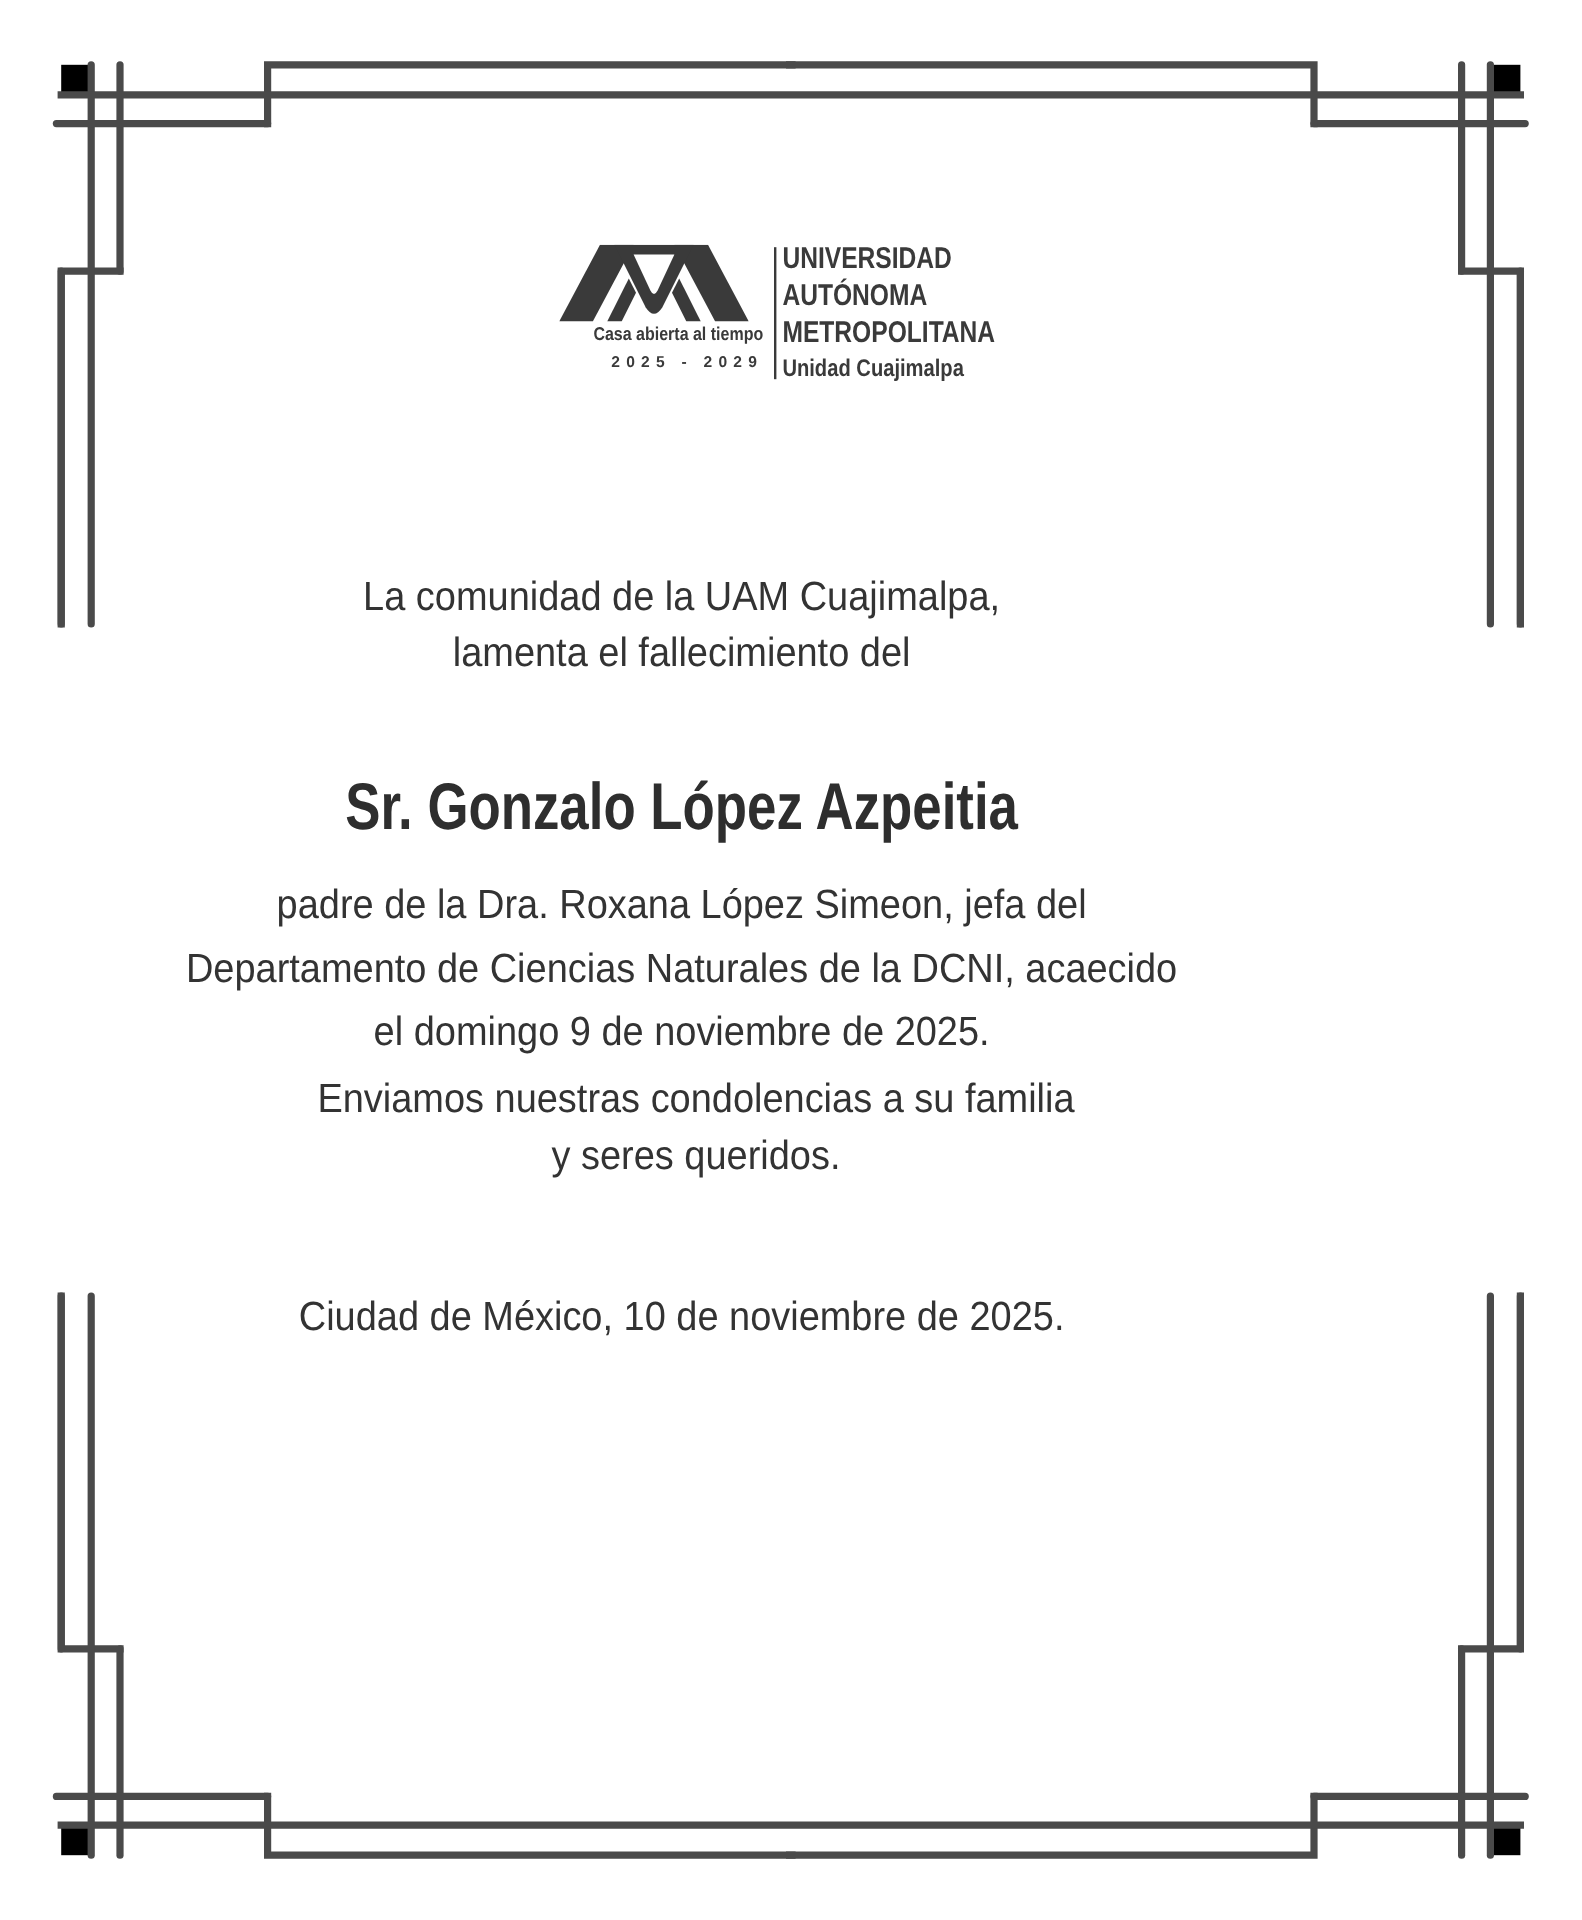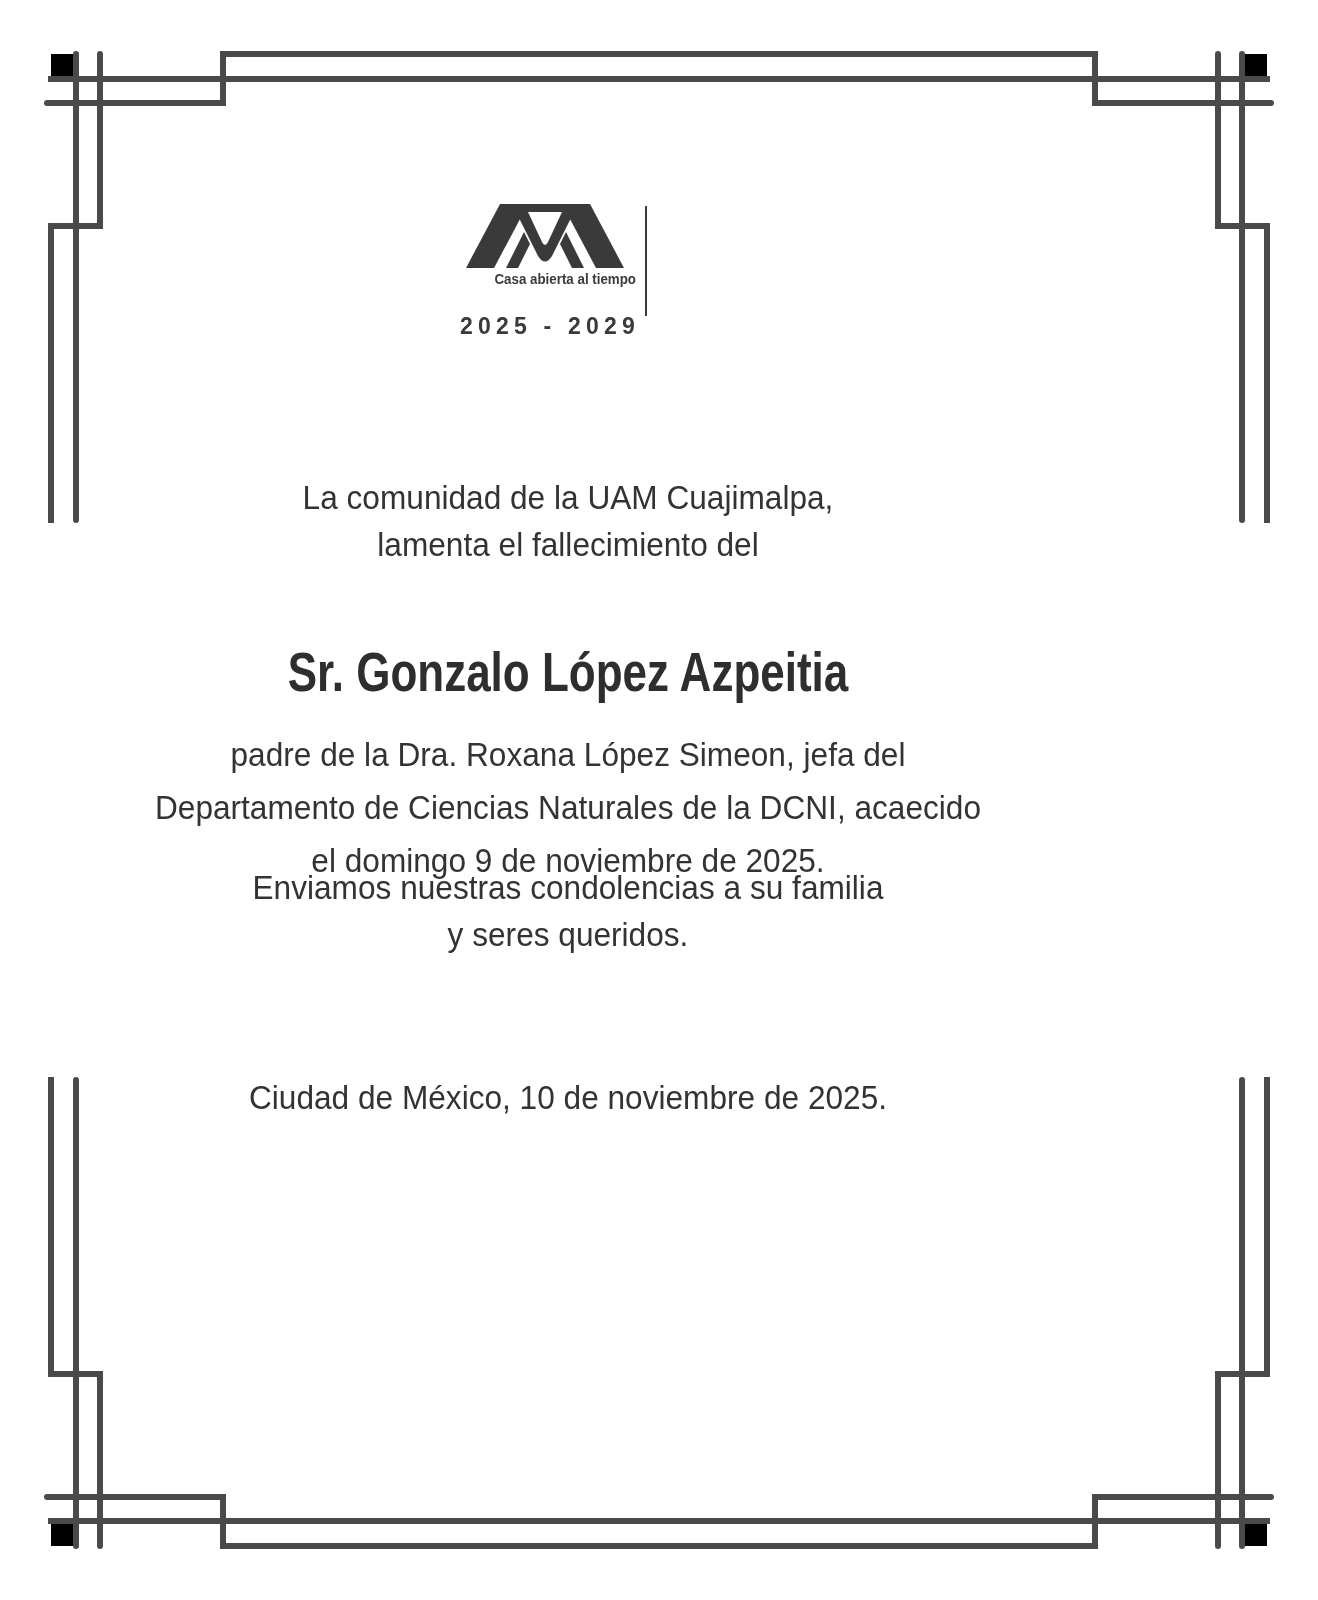--- a/index.html
+++ b/index.html
@@ -10,42 +10,42 @@
   .frame .rnd { stroke-linecap: round; }
   .frame .sq { stroke-linecap: square; stroke-linejoin: miter; }
 
   .logo { position: absolute; left: 460px; top: 198px; width: 400px; height: 124px; }
   .logo-mark { position: absolute; left: 6px; top: 6px; width: 158px; height: 64px; }
   .logo-tagline { position: absolute; left: 0; top: 72px; width: 176px; text-align: right;
                   font-family: "Liberation Sans", sans-serif; font-weight: bold;
                   font-size: 15.5px; color: #3a3a3a; transform: scaleX(0.86); transform-origin: right center;
                   white-space: nowrap; }
   .logo-years { position: absolute; left: 0; top: 96px; width: 176px; text-align: right;
-                font-family: "Liberation Sans", sans-serif; font-weight: bold; font-size: 23px;
-                letter-spacing: 5.2px; color: #3a3a3a; white-space: nowrap; margin-top: 19px; }
+                font-family: "Liberation Sans", sans-serif; font-weight: bold; font-size: 13px;
+                letter-spacing: 5.2px; color: #3a3a3a; white-space: nowrap; }
   .logo-divider { position: absolute; left: 185px; top: 8px; width: 2px; height: 110px; background: #3a3a3a; }
   .logo-name { position: absolute; left: 192px; top: 2px; }
   .logo-line { display: block; font-family: "Liberation Sans", sans-serif; font-weight: bold;
                font-size: 25px; line-height: 31px; color: #3a3a3a; transform: scaleX(0.82);
                transform-origin: left center; white-space: nowrap; }
   .logo-unit { display: block; font-family: "Liberation Sans", sans-serif; font-weight: bold;
                font-size: 20px; line-height: 26px; color: #3a3a3a; transform: scaleX(0.84);
                transform-origin: left center; white-space: nowrap; margin-top: 1px; }
 
   .text-block { position: absolute; left: 0; width: 1136px; text-align: center; }
   .body-line { display: block; font-family: "Liberation Sans", sans-serif; font-size: 34px;
                line-height: 47px; color: #333333; white-space: nowrap; transform: scaleX(0.93); }
   .name-line { display: block; font-family: "Liberation Sans", sans-serif; font-weight: bold;
                font-size: 55px; line-height: 64px; color: #2e2e2e; white-space: nowrap;
                transform: scaleX(0.80); }
   .t-intro { top: 474px; }
   .t-name { top: 640px; }
   .t-detail { top: 704px; margin-top: 24px; }
   .t-detail .body-line { line-height: 53px; }
-  .t-condol { top: 864px; }
+  .t-condol { top: 893px; margin-left: 12px; }
   .t-date { top: 1074px; }
 </style>
 </head>
 <body>
 
 <svg class="frame" viewBox="0 0 1318 1600" xmlns="http://www.w3.org/2000/svg">
 
   <g>
     <rect class="sq" x="51" y="54" width="25" height="25"></rect>
     <line class="rnd" x1="100" y1="54" x2="100" y2="226"></line>
@@ -100,20 +100,26 @@
 
     <path d="M46,0 L112,0 L86,52 Q79,63 72,52 Z" fill="#3a3a3a"></path>
     <path d="M62,8 L96,8 L82,38 Q79,44 76,38 Z" fill="#ffffff"></path>
 
     <polygon points="40,64 58,28 64,40 52,64" fill="#3a3a3a"></polygon>
     <polygon points="106,64 94,40 100,28 118,64" fill="#3a3a3a"></polygon>
   </svg>
   <div class="logo-tagline">Casa abierta al tiempo</div>
   <div class="logo-years">2025 - 2029</div>
   <div class="logo-divider"></div>
+  <div class="logo-name">
+    <span class="logo-line">UNIVERSIDAD</span>
+    <span class="logo-line">AUTÓNOMA</span>
+    <span class="logo-line">METROPOLITANA</span>
+    <span class="logo-unit">Unidad Cuajimalpa</span>
+  </div>
 </div>
 
 <div class="text-block t-intro">
   <span class="body-line">La comunidad de la UAM Cuajimalpa,</span>
   <span class="body-line">lamenta el fallecimiento del</span>
 </div>
 
 <div class="text-block t-name">
   <span class="name-line">Sr. Gonzalo López Azpeitia</span>
 </div>

